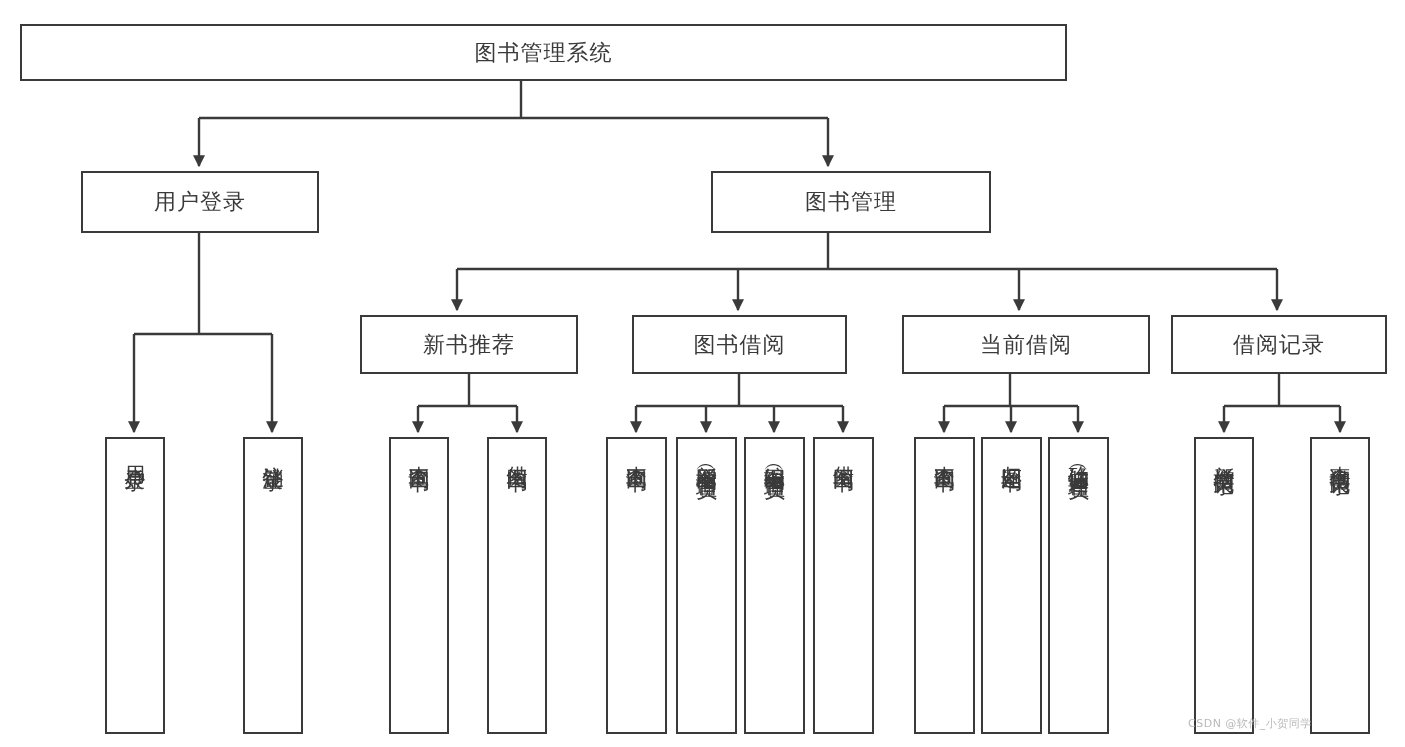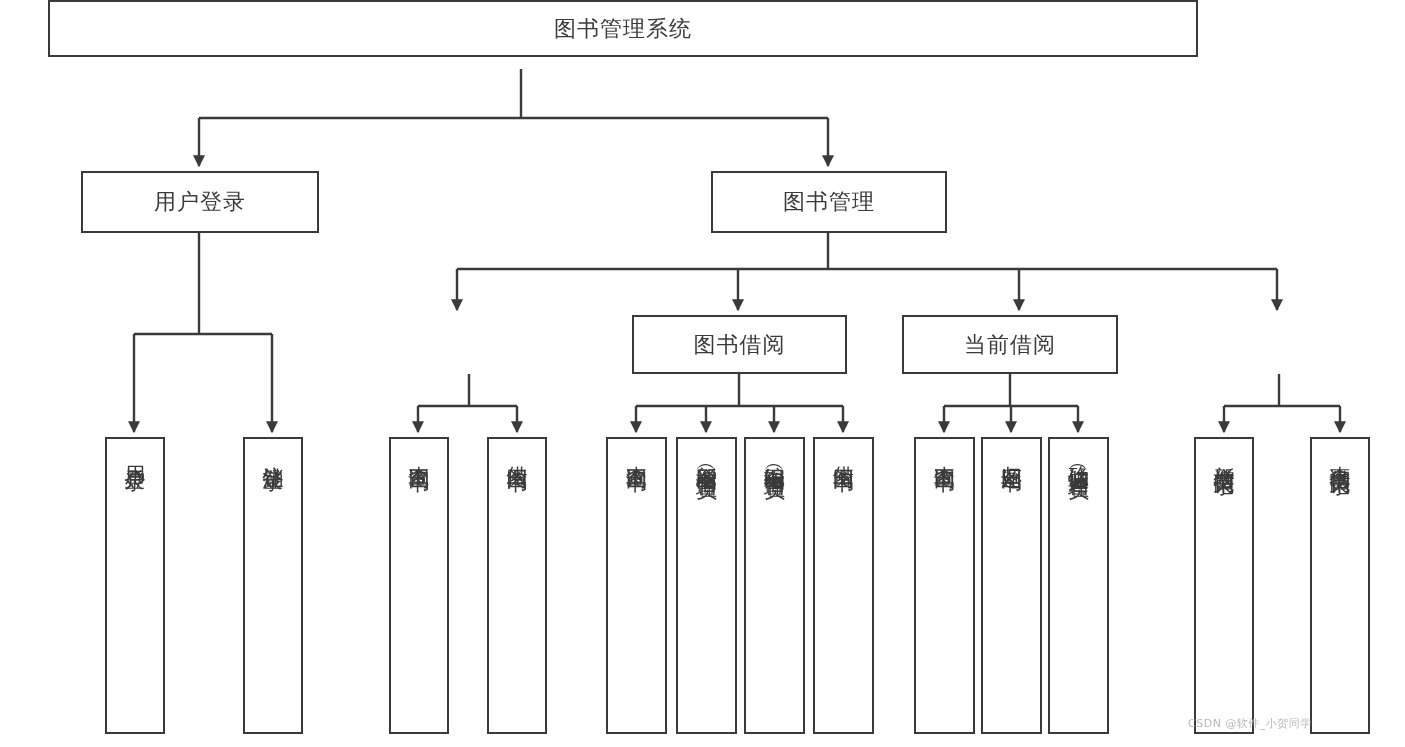--- a/index.html
+++ b/index.html
@@ -119,36 +119,42 @@
       <path d="M 1011 406 L 1011 432" marker-end="url(#arrow)"></path>
       <path d="M 1078 406 L 1078 432" marker-end="url(#arrow)"></path>
 
       <path d="M 1279 374 L 1279 406"></path>
       <path d="M 1224 406 L 1340 406"></path>
       <path d="M 1224 406 L 1224 432" marker-end="url(#arrow)"></path>
       <path d="M 1340 406 L 1340 432" marker-end="url(#arrow)"></path>
     </g>
   </svg>
 
-  <div class="node h" style="left:20px; top:0; width:1150px; height:57px;margin-left:28px;">
+  <div class="node h" style="left:20px; top:24px; width:1047px; height:57px;">
     <span class="lbl">图书管理系统</span>
   </div>
 
   <div class="node h" style="left:81px; top:171px; width:238px; height:62px;">
     <span class="lbl">用户登录</span>
   </div>
-  <div class="node h" style="left:711px; top:171px; width:236px; height:62px;justify-content:center;">
+  <div class="node h" style="left:711px; top:171px; width:280px; height:62px;justify-content:center;">
     <span class="lbl">图书管理</span>
   </div>
 
+  <div class="node h" style="left:360px; top:315px; width:218px; height:59px;">
+    <span class="lbl">新书推荐</span>
+  </div>
   <div class="node h" style="left:632px; top:315px; width:215px; height:59px;align-items:center;">
     <span class="lbl">图书借阅</span>
   </div>
-  <div class="node h" style="left:902px; top:315px; width:216px; height:59px;">
+  <div class="node h" style="left:902px; top:315px; width:248px; height:59px;">
     <span class="lbl">当前借阅</span>
+  </div>
+  <div class="node h" style="left:1171px; top:315px; width:216px; height:59px;">
+    <span class="lbl">借阅记录</span>
   </div>
 
   <div class="node v" style="left:105px; top:437px; width:60px; height:297px;">
     <span class="lbl">用户登录</span>
   </div>
   <div class="node v" style="left:243px; top:437px; width:60px; height:297px;">
     <span class="lbl">注销登录</span>
   </div>
   <div class="node v" style="left:389px; top:437px; width:60px; height:297px;">
     <span class="lbl">查询图书</span>

